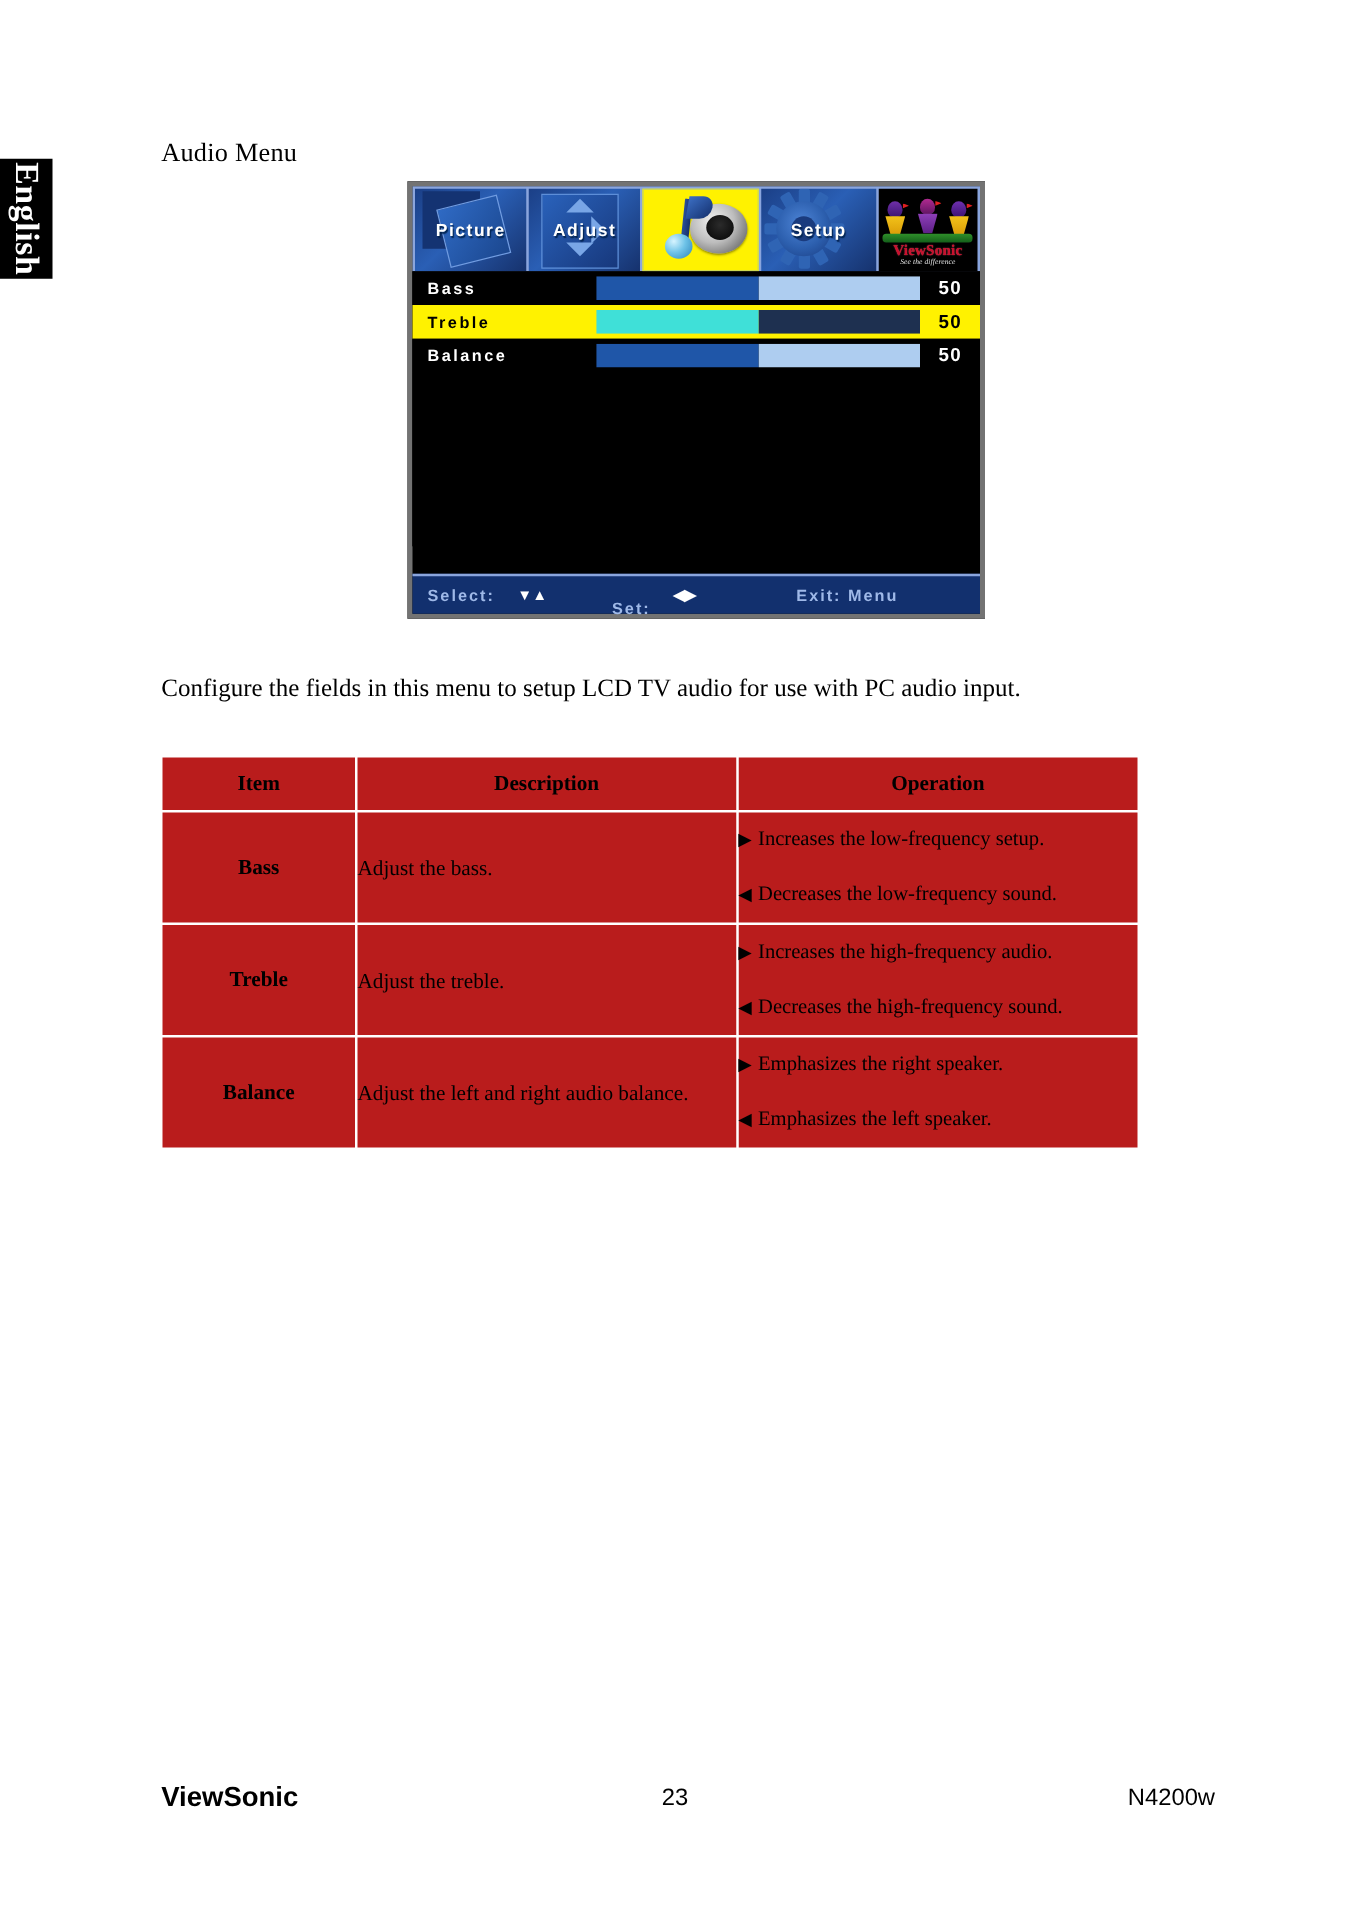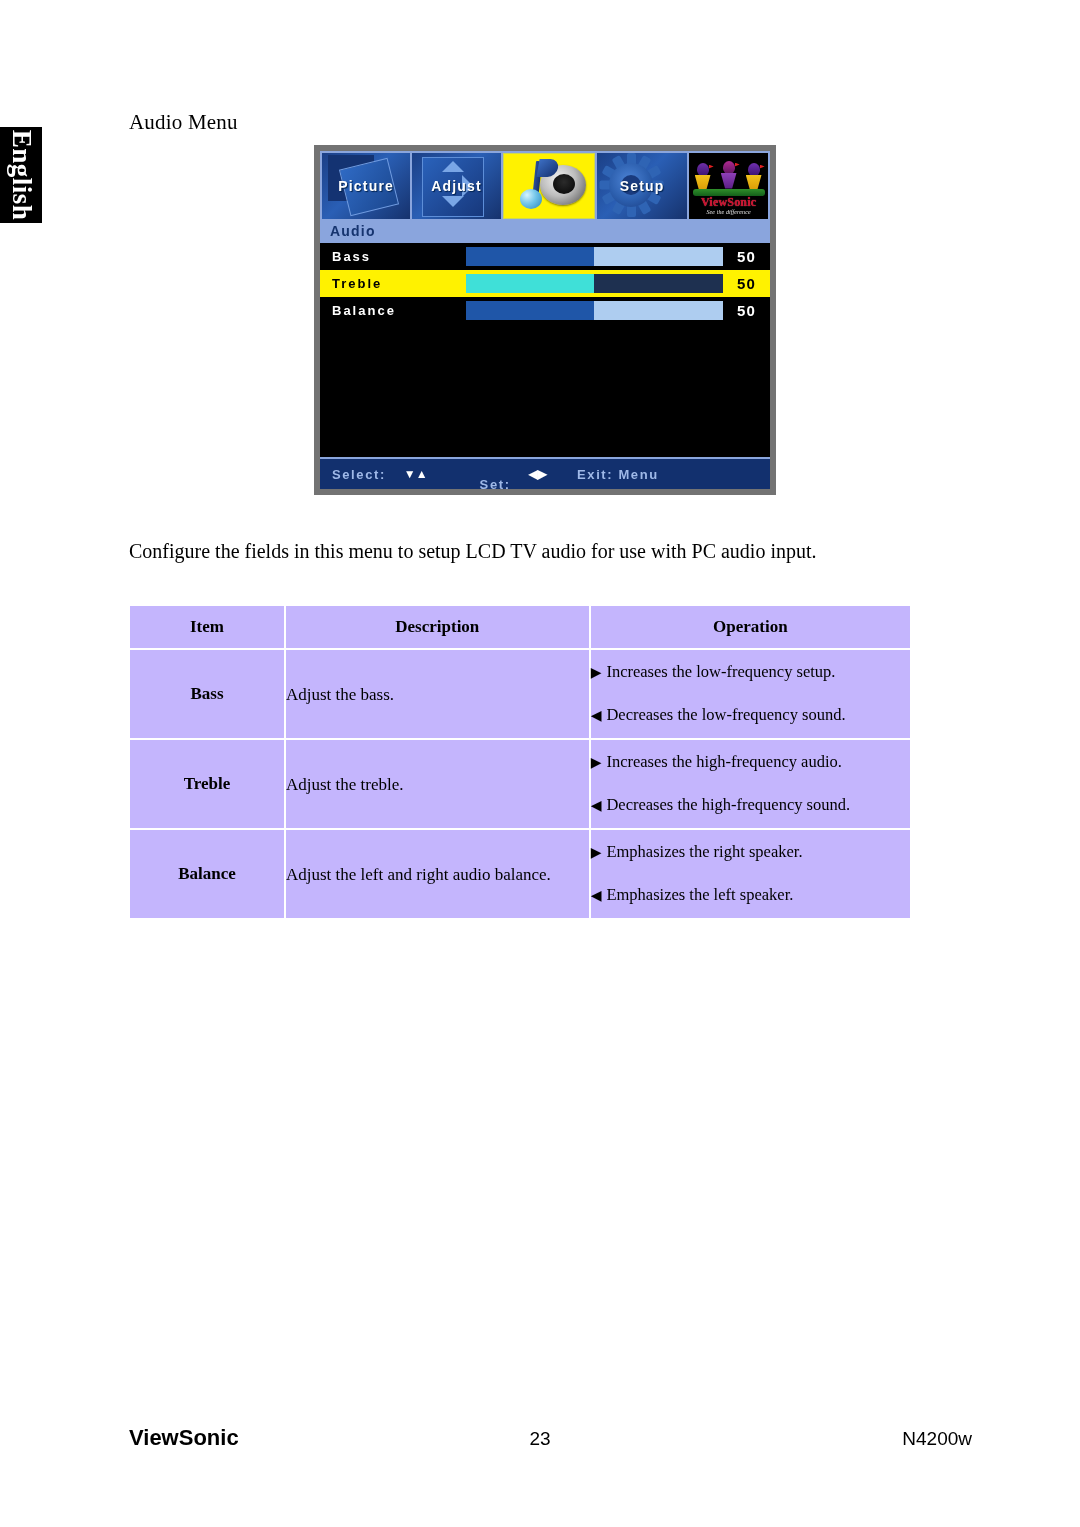--- a/index.html
+++ b/index.html
@@ -47,26 +47,26 @@
     top: 110px;
     font-family: "Liberation Serif", serif;
     font-weight: normal;
     font-size: 21px;
     letter-spacing: 0.2px;
   }
 
   
   #osd {
     position: absolute;
-    left: 314px;
+    left: 326px;
     top: 145px;
     width: 462px;
     height: 350px;
     background: #000000;
-    border: 6px solid #737373;
+    border: 4px solid #737373;
     box-sizing: border-box;
     font-family: "Liberation Sans", sans-serif;
   }
 
   
   #osd-iconbar {
     position: relative;
     height: 68px;
     background: #8aa5dd;
     display: flex;
@@ -292,21 +292,21 @@
     color: #9fb9e8;
     font-family: "Liberation Sans", sans-serif;
     font-weight: bold;
     font-size: 13px;
     letter-spacing: 1.6px;
   }
   #osd-footer .f-sel { margin-left: 12px; }
   #osd-footer .f-sel-icons { margin-left: 18px; color: #ffffff; font-size: 12px; letter-spacing: 0px; }
   #osd-footer .f-set { margin-left: 52px; margin-top: 20px; }
   #osd-footer .f-set-icons { margin-left: 18px; color: #ffffff; font-size: 12px; letter-spacing: 0px; }
-  #osd-footer .f-exit { margin-left: 30px; }
+  #osd-footer .f-exit { margin-left: 80px; }
 
   
   #intro {
     position: absolute;
     left: 129px;
     top: 538px;
     width: 790px;
     font-family: "Liberation Serif", serif;
     font-size: 20px;
     line-height: 26px;
@@ -316,21 +316,21 @@
   #spec-table {
     position: absolute;
     left: 128px;
     top: 604px;
     width: 784px;
     border-collapse: separate;
     border-spacing: 2px;
     font-family: "Liberation Serif", serif;
   }
   #spec-table td, #spec-table th {
-    background: #c4b5fd;
+    background: #b91c1c;
     vertical-align: middle;
     padding: 0;
   }
   #spec-table th {
     height: 42px;
     font-weight: bold;
     font-size: 17px;
     text-align: center;
   }
   .col-item  { width: 155px; }
@@ -454,21 +454,20 @@
           <span class="cup"></span>
         </span>
         <span class="grass"></span>
       </span>
       <span class="vs-word">ViewSonic</span>
       <span class="vs-tag">See the difference</span>
     </div>
 
   </div>
 
-  <div id="osd-section">Audio</div>
 
   <div id="osd-rows">
 
     <div class="osd-row">
       <span class="row-label">Bass</span>
       <span class="row-bar">
         <span class="bar-fill" style="width:50%"></span>
         <span class="bar-rest" style="width:50%"></span>
       </span>
       <span class="row-value">50</span>

